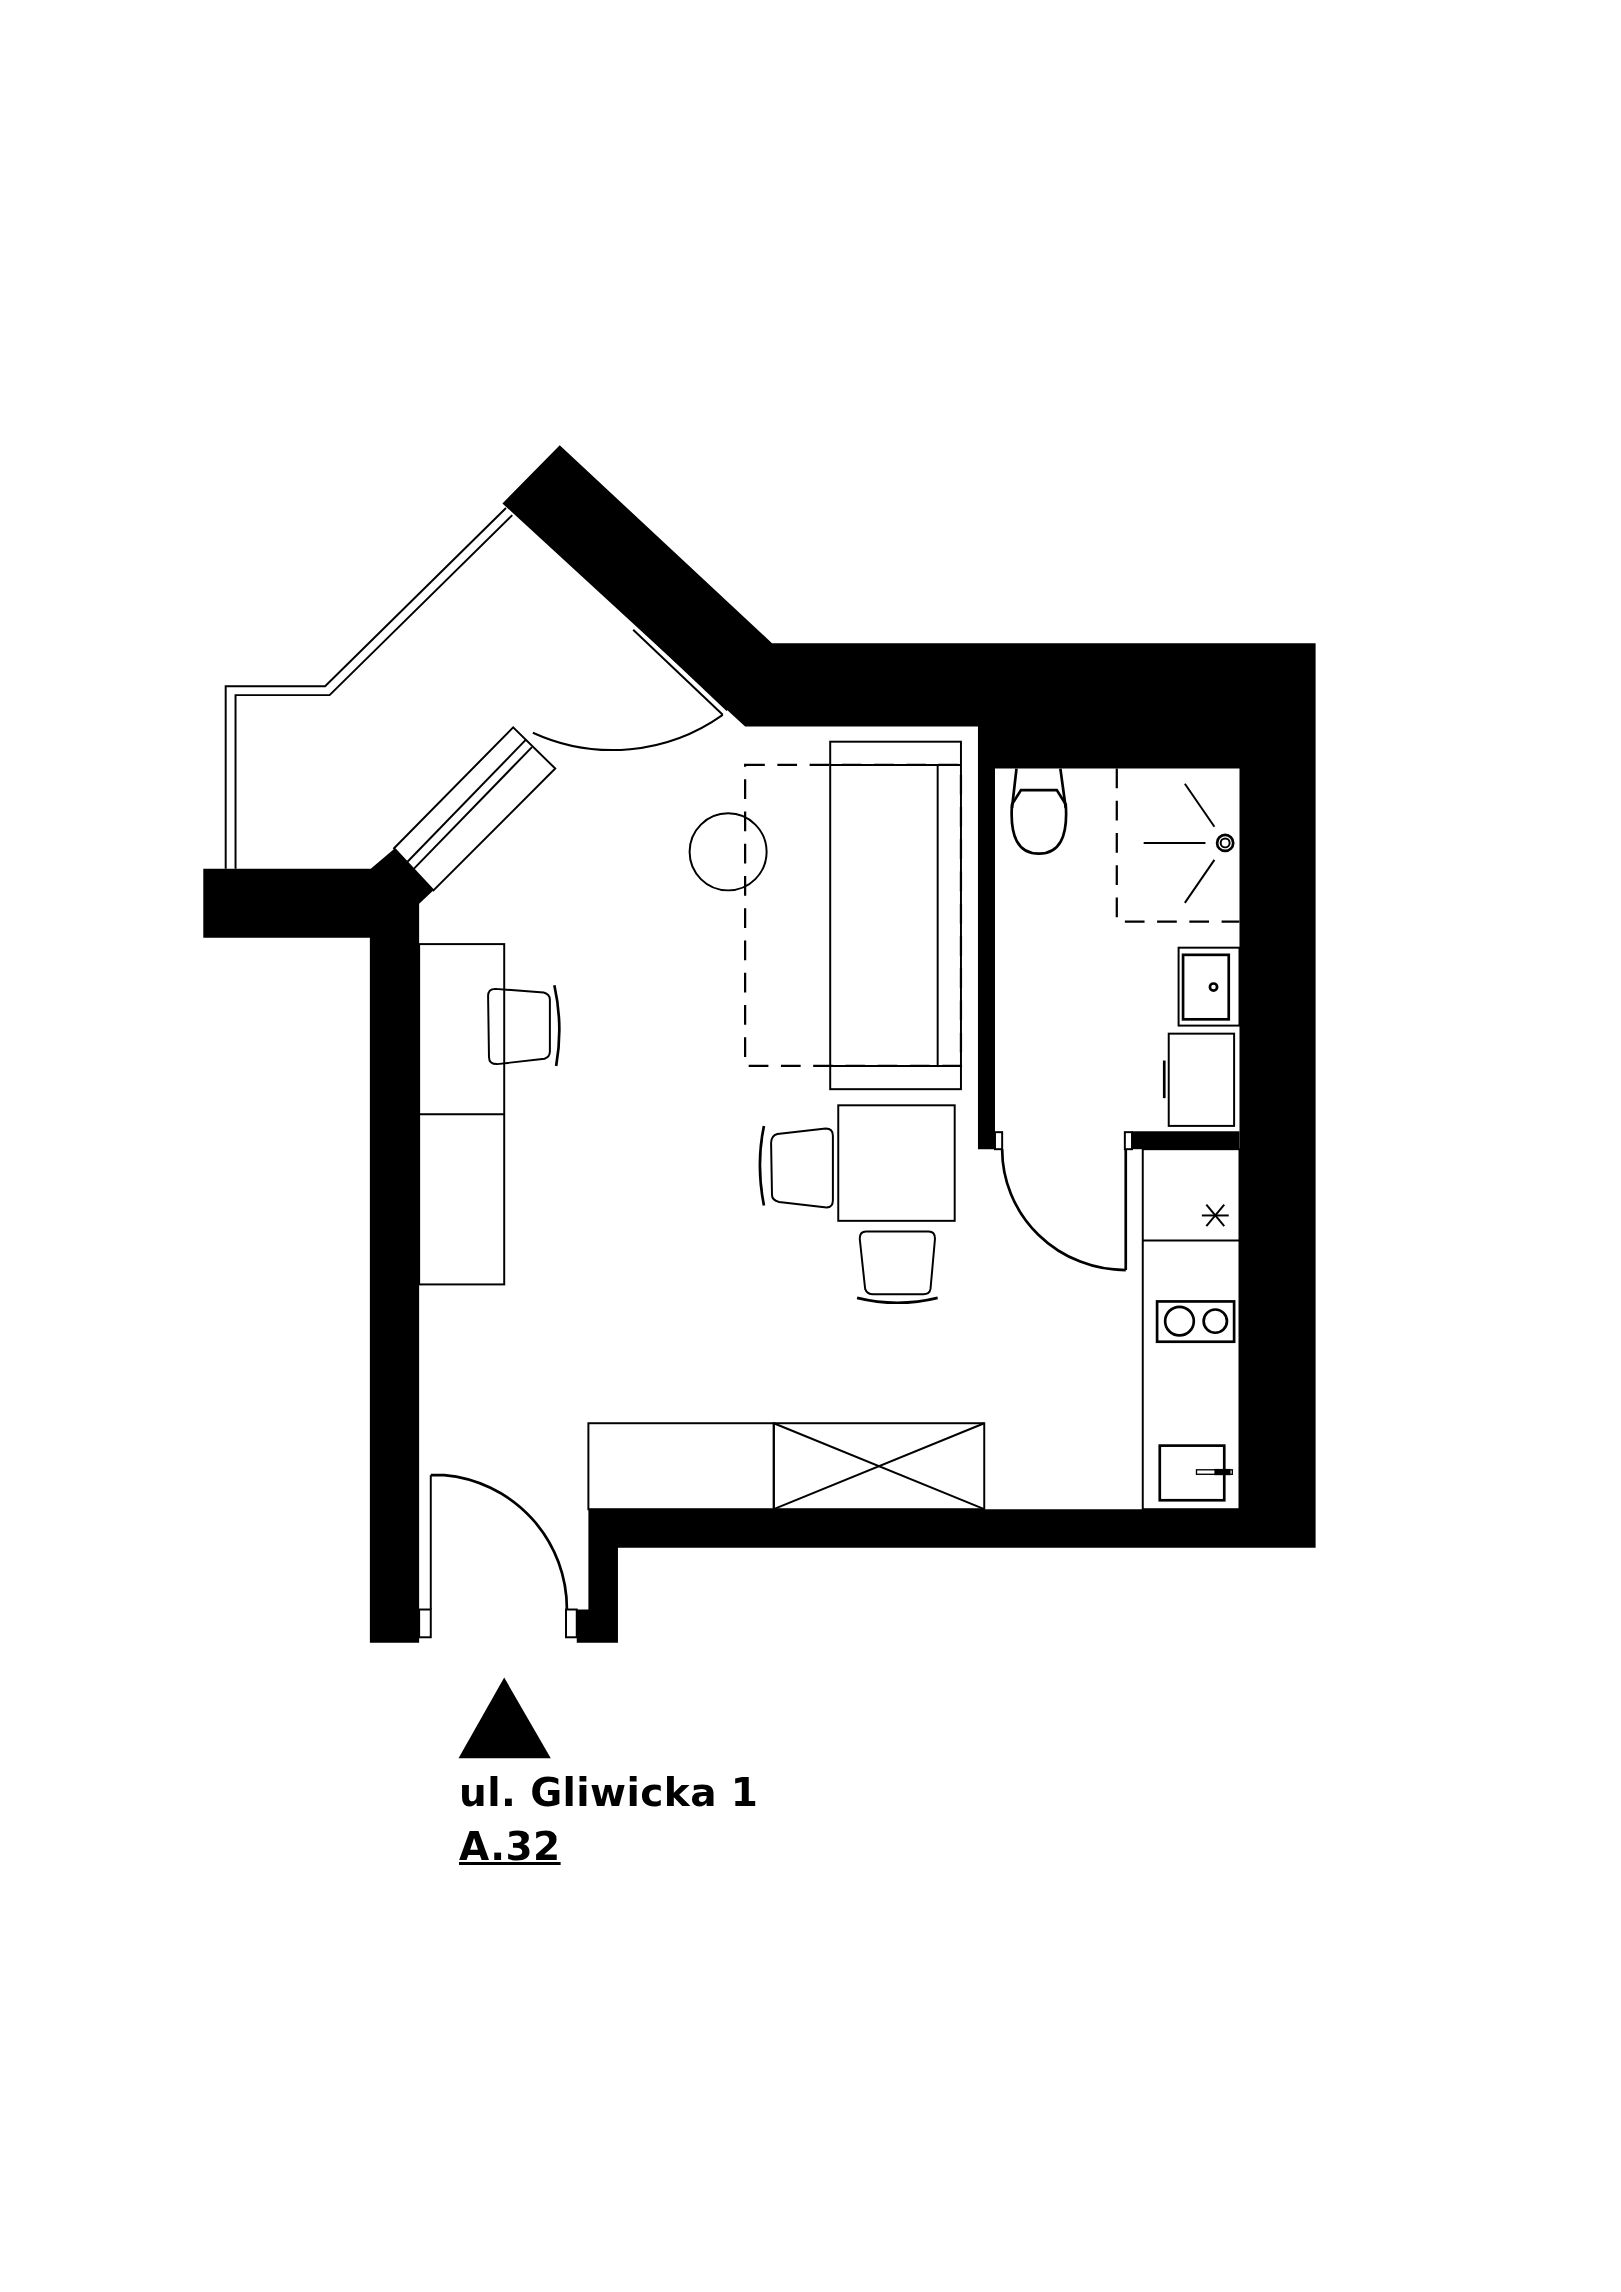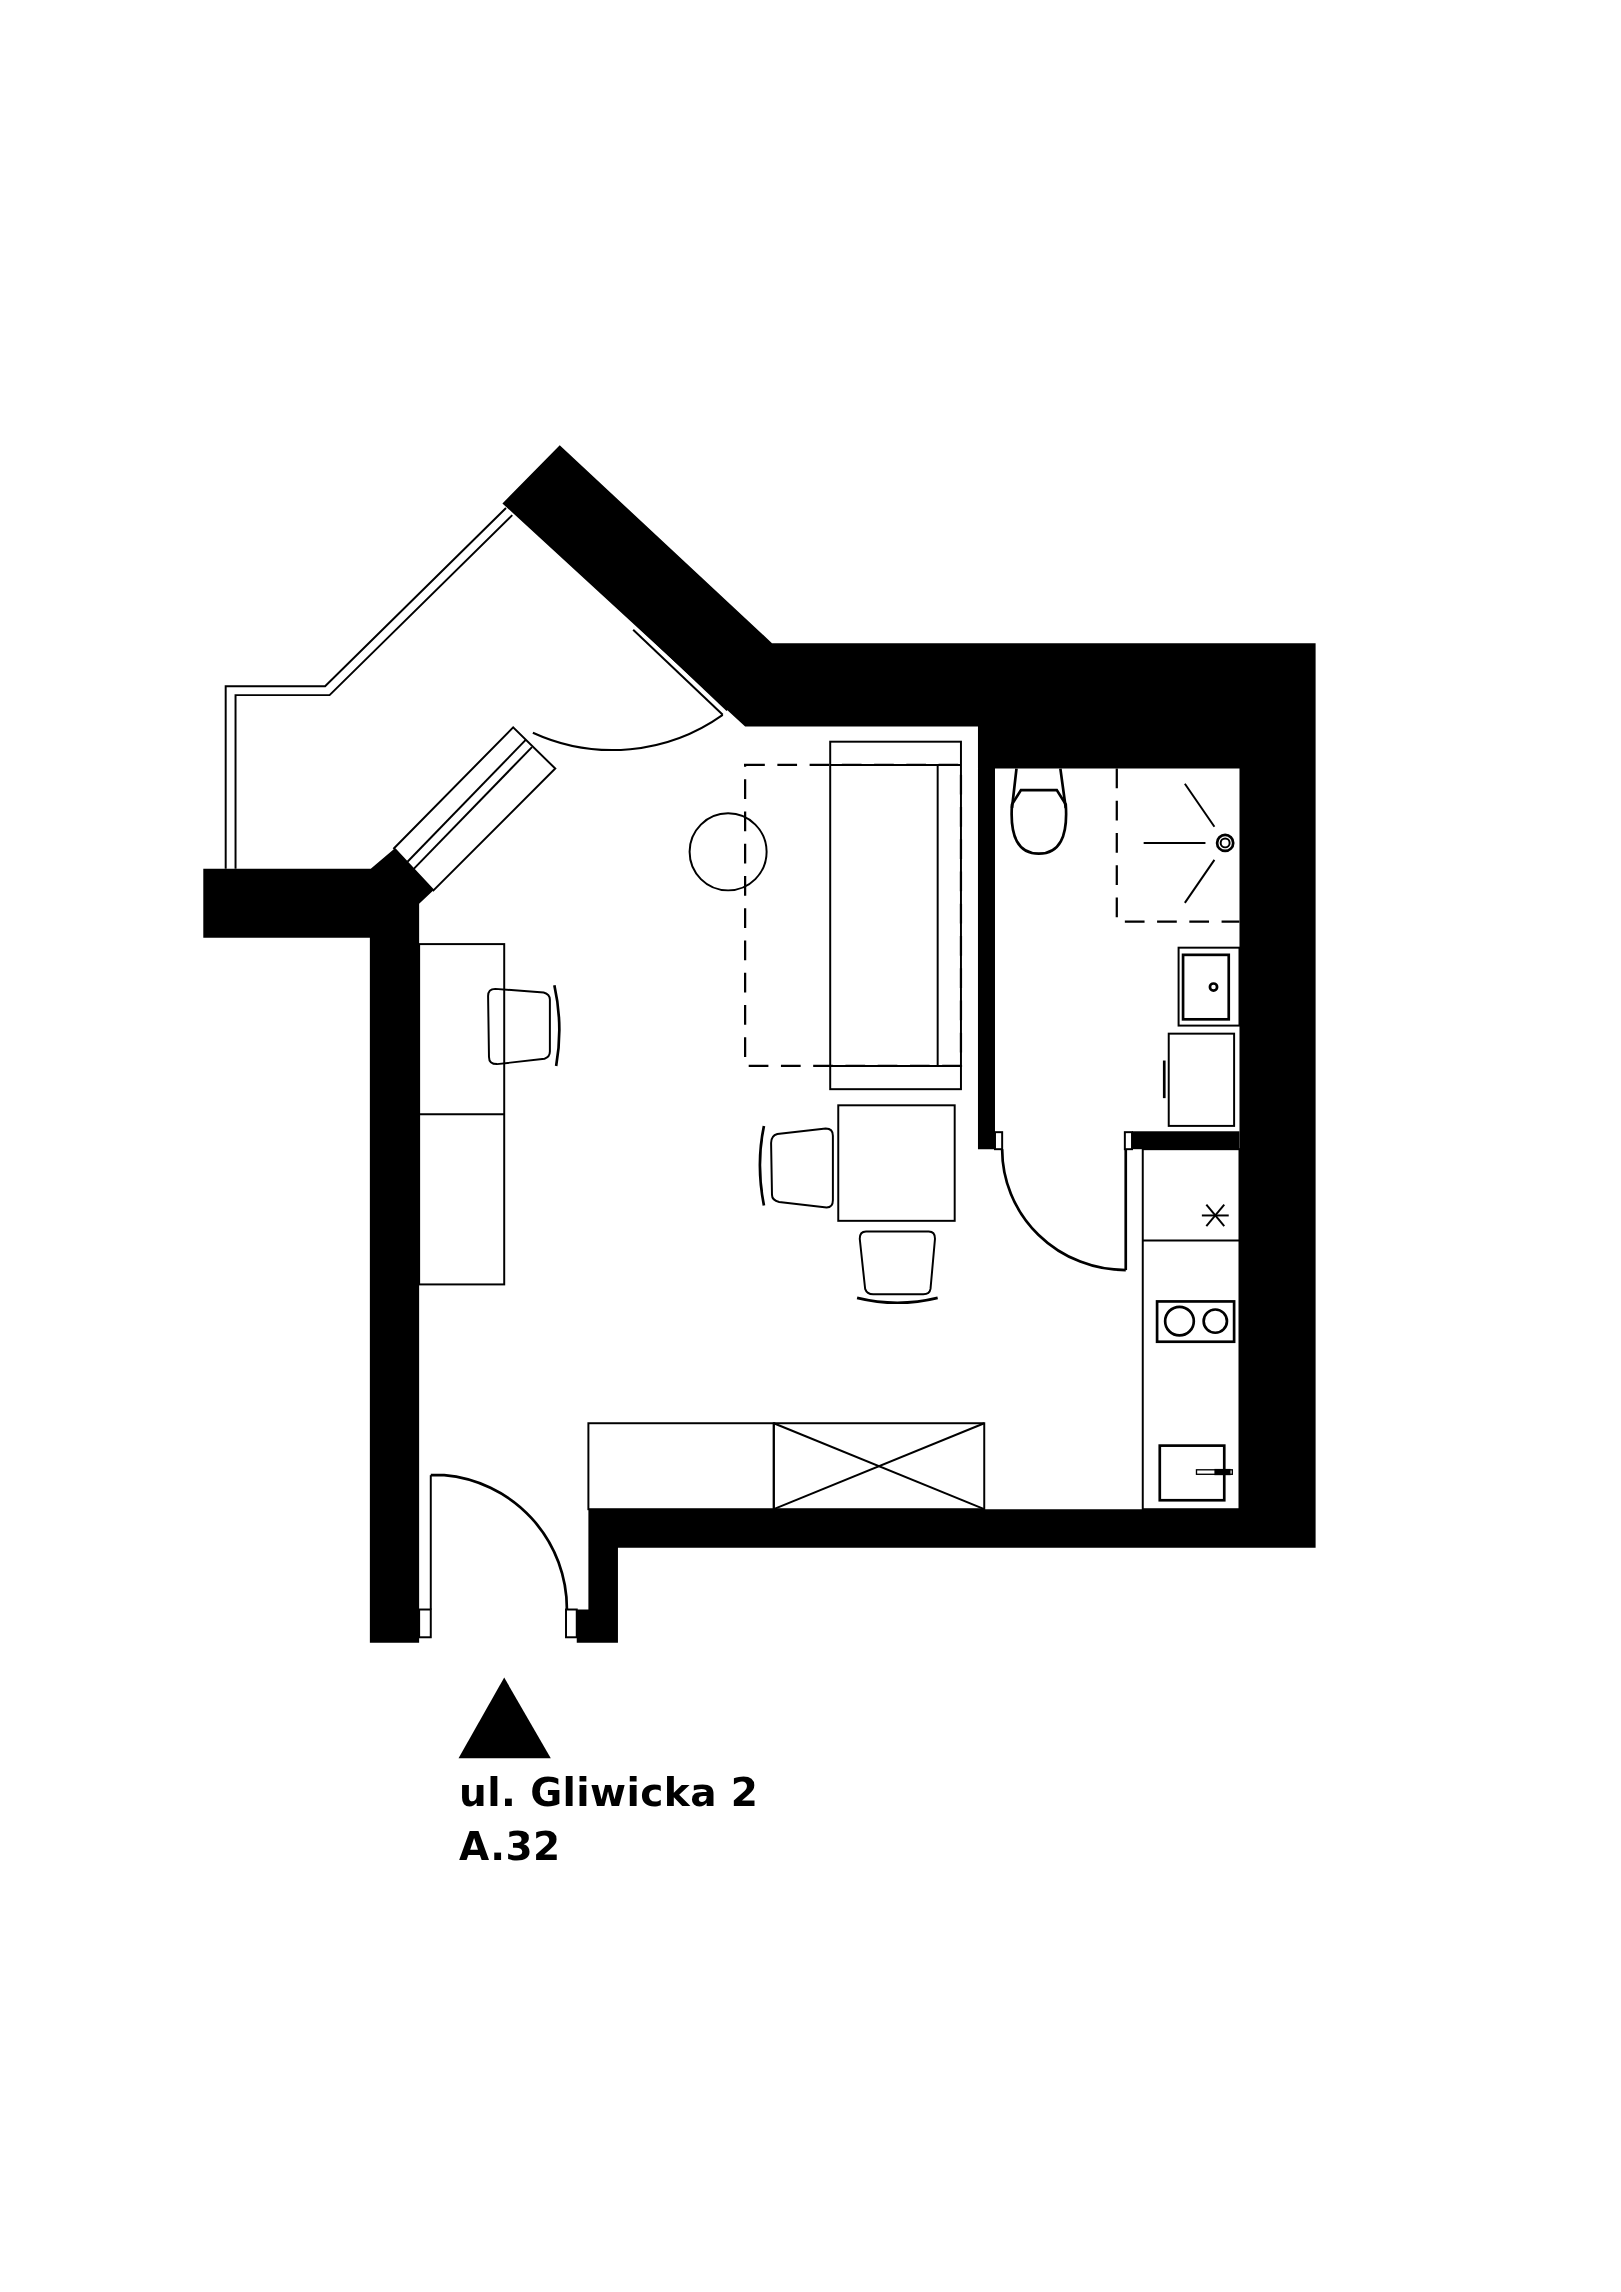--- a/index.html
+++ b/index.html
@@ -9,21 +9,21 @@
   .ln { fill: none; stroke: #000; stroke-width: 2.2; }
   .ln-thick { fill: none; stroke: #000; stroke-width: 3; }
   .dash { fill: none; stroke: #000; stroke-width: 2.5; stroke-dasharray: 22 14; }
   .wht { fill: #fff; stroke: #000; stroke-width: 2.2; }
   .caption {
     position: absolute; left: 459px;
     font-family: "DejaVu Sans", sans-serif; font-weight: bold;
     color: #000; font-size: 39px; letter-spacing: 0.4px; line-height: 1;
   }
   #addr { top: 1773px; }
-  #unit { top: 1827px; }
+  #unit { top: 1827px; text-decoration: underline; }
 </style>
 </head>
 <body>
 
 <svg id="plan" width="1621" height="2293" viewBox="0 0 1810 2560" xmlns="http://www.w3.org/2000/svg">
 
   <g>
 
     <path class="wall" d="M625,497 L862,718 L1469,718 L1469,1728 L690,1728 L690,1834 L644,1834 L644,1797 L657,1797 L657,1685 L1384,1685 L1384,858 L1111,858 L1111,1283 L1092,1283 L1092,811 L832,811 L561,562 Z"></path>
 
@@ -141,15 +141,15 @@
     <g>
       <rect class="ln-thick" x="1295" y="1614" width="72" height="61"></rect>
       <rect x="1336" y="1641" width="40" height="5" fill="#fff" stroke="#000" stroke-width="1.5"></rect>
       <rect x="1356" y="1640" width="18" height="7" fill="#000"></rect>
     </g>
   </g>
 
   <polygon points="563,1873 615,1963 512,1963" fill="#000"></polygon>
 </svg>
 
-<div id="addr" class="caption">ul. Gliwicka 2</div>
+<div id="addr" class="caption">ul. Gliwicka 1</div>
 <div id="unit" class="caption">A.32</div>
 
 
 </body></html>

